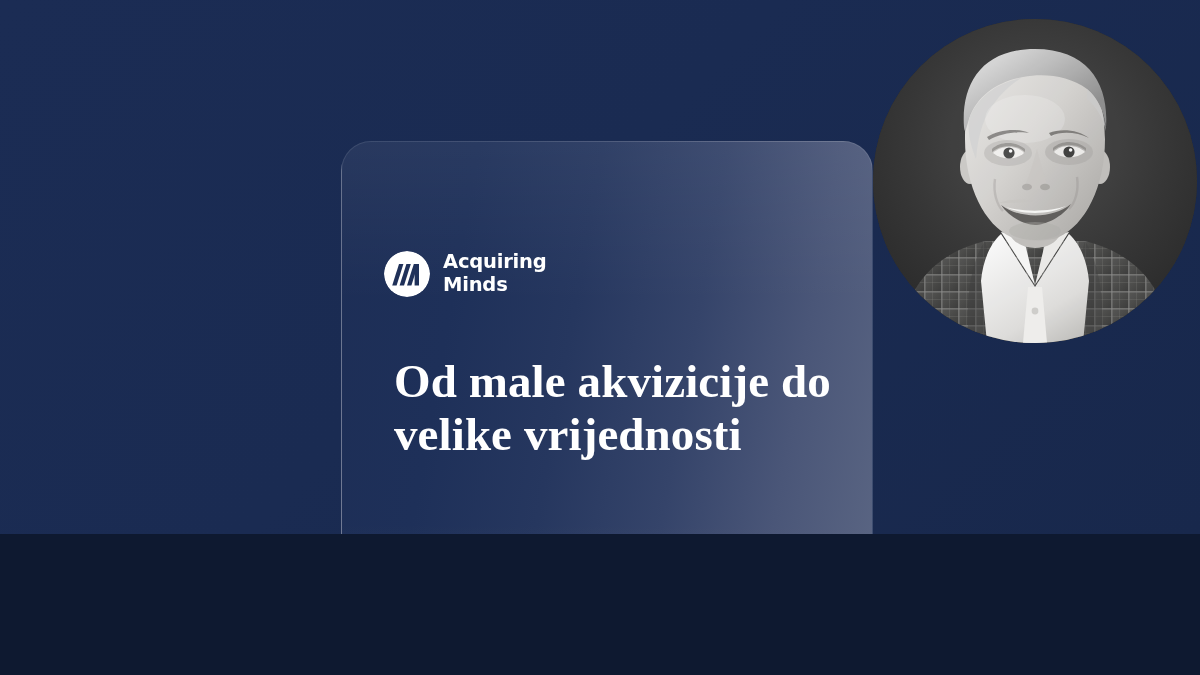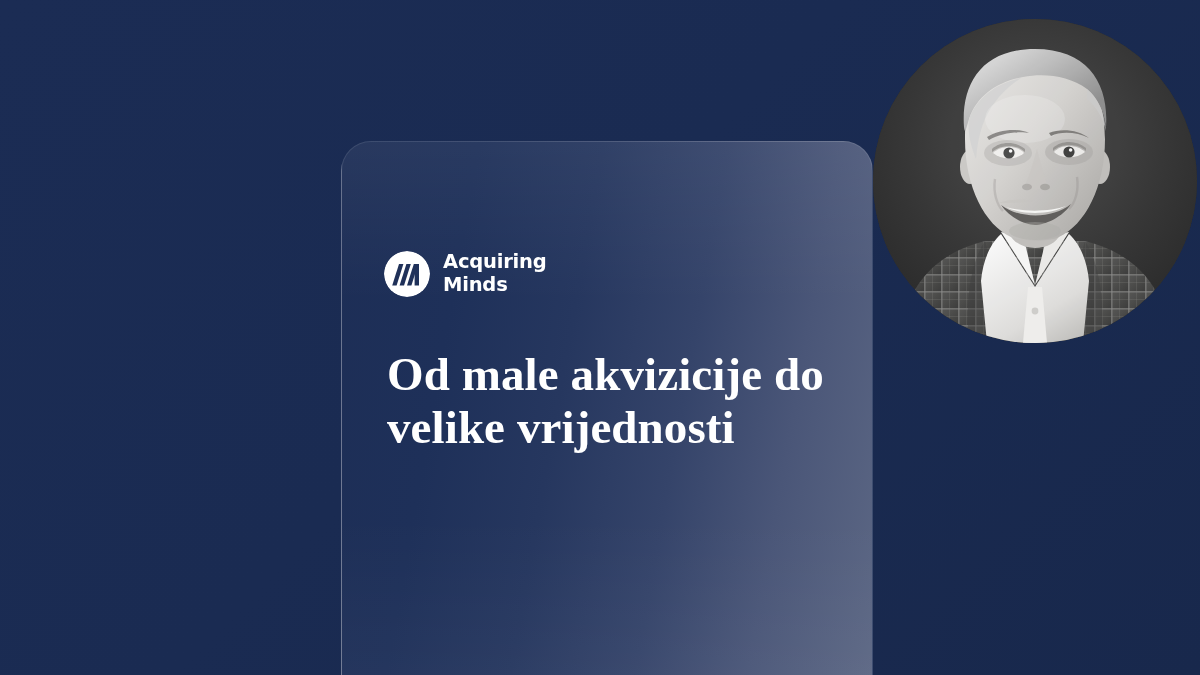--- a/index.html
+++ b/index.html
@@ -8,21 +8,21 @@
     padding: 0;
     background: #0e1930;
   }
   body {
     font-family: "Liberation Sans", sans-serif;
   }
 
   .stage {
     position: relative;
     width: 1200px;
-    height: 675px;
+    height: 534px;
     overflow: hidden;
     background: #1a2b52;
   }
 
   
   .backdrop {
     position: absolute;
     inset: 0;
     background: linear-gradient(135deg, #1b2c54 0%, #1a2b52 45%, #18284c 100%);
   }
@@ -85,21 +85,21 @@
     letter-spacing: -0.2px;
     white-space: pre-line;
   }
 
   
   .headline {
     position: absolute;
     left: 44px;
     top: 205px;
     width: 450px;
-    margin: 1px;
+    margin: 8px;
     color: #ffffff;
     font-family: "Liberation Serif", "DejaVu Serif", serif;
     font-weight: 700;
     font-size: 47px;
     line-height: 1.12;
     letter-spacing: 0.1px;
     z-index: 3;
   }
 
   

